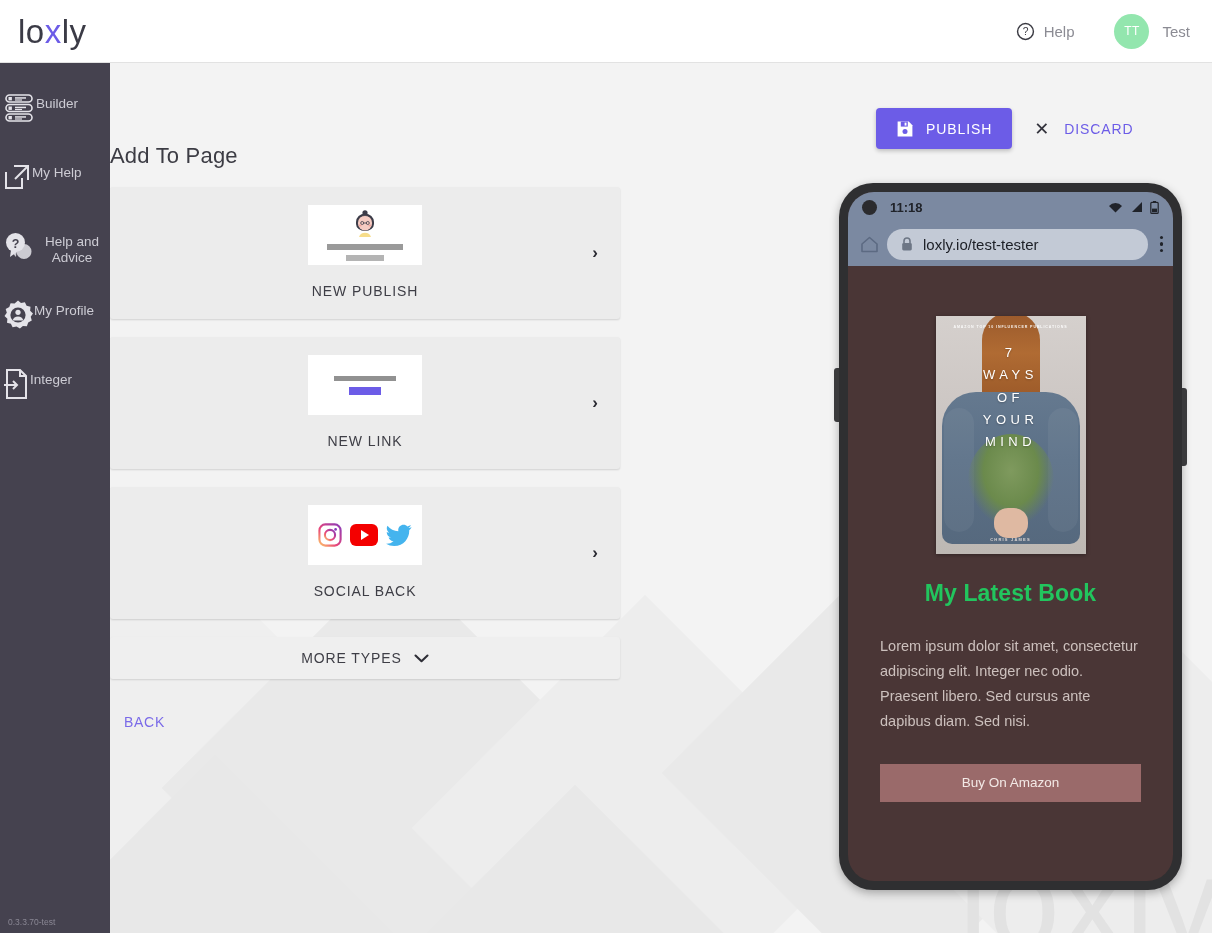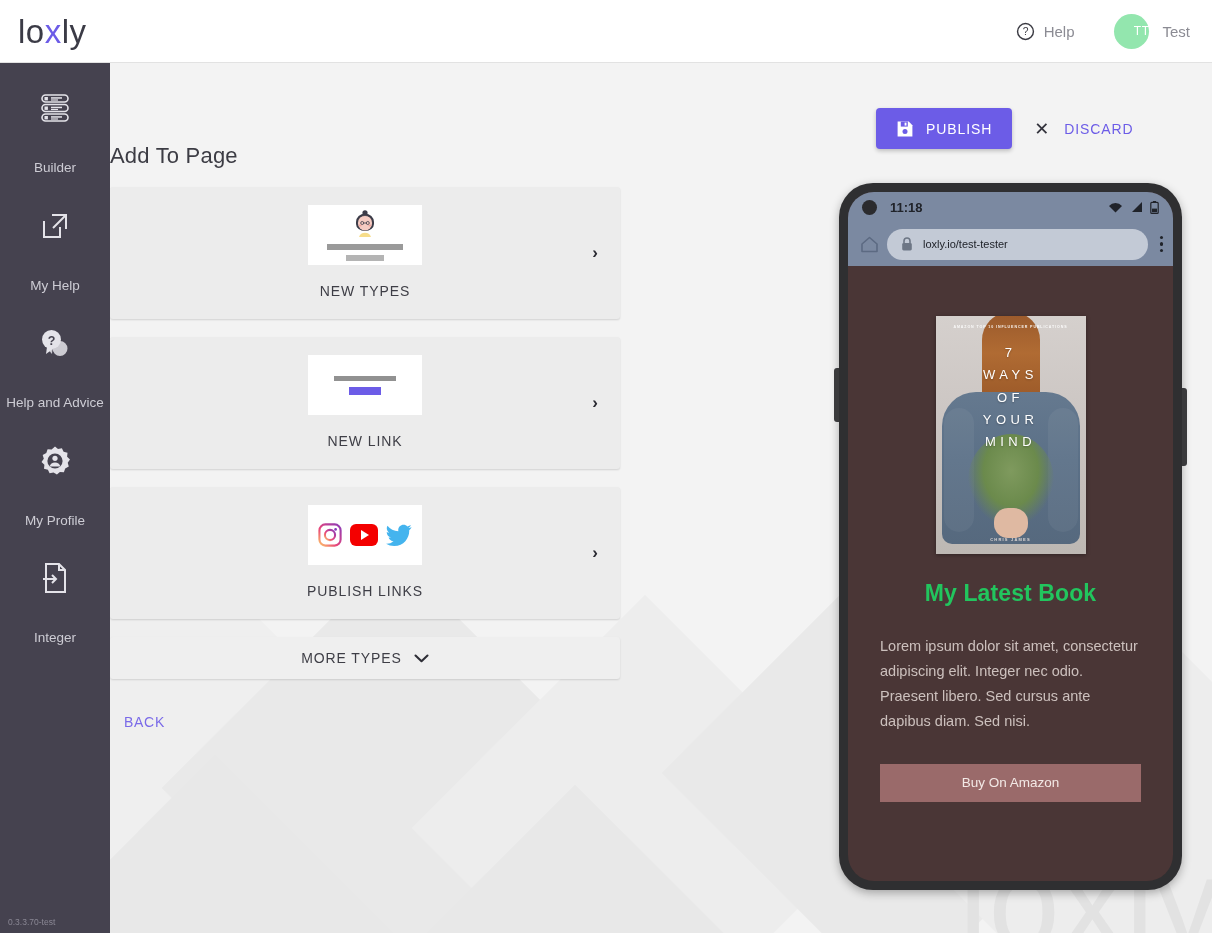--- a/index.html
+++ b/index.html
@@ -28,34 +28,34 @@
   .logo .x-ac { color: #6c5ce7; }
   .topbar-right {
     margin-left: auto; display: flex; align-items: center; gap: 0; margin-right: 22px;
   }
   .help-block { display: flex; align-items: center; gap: 9px; cursor: pointer; }
   .help-icon { width: 19px; height: 19px; display: block; }
   .help-label { font-size: 15px; color: #8b8b93; }
   .avatar {
     width: 35px; height: 35px; border-radius: 50%;
     background: #93e6ae; color: #ffffff;
-    display: flex; align-items: center; justify-content: flex-end;
+    display: flex; align-items: center; justify-content: center;
     font-size: 12px; letter-spacing: .5px; margin-left: 40px;
   }
   .user-name { font-size: 15px; color: #8b8b93; margin-left: 13px; }
 
   
   .sidebar {
     position: absolute; left: 0; top: 63px; width: 110px; height: 870px;
     background: #45424f; z-index: 15;
     padding-top: 24px;
   }
   .nav-item {
-    display: flex; flex-direction: column; align-items: center;
-    margin-bottom: 27px; cursor: pointer; padding: 2px 2px; gap: 26px;
+    display: flex; flex-direction: row; align-items: flex-start;
+    margin-bottom: 27px; cursor: pointer; padding: 2px 2px;
   }
   .nav-icon { height: 38px; display: flex; align-items: center; justify-content: center; }
   .nav-label {
     margin-top: 7px; color: #cdccd4; font-size: 13.5px; text-align: center;
     line-height: 1.15;
   }
   .version {
     position: absolute; left: 8px; bottom: 6px;
     color: #8a8794; font-size: 8.5px;
   }
@@ -166,21 +166,21 @@
   .clock { margin-left: 13px; font-size: 13px; color: #20232a; font-weight: bold; }
   .status-icons { margin-left: auto; display: flex; align-items: center; gap: 7px; }
   .url-bar-row {
     height: 44px; background: #7b89a1; display: flex; align-items: center;
     padding: 0 10px 0 12px; gap: 8px;
   }
   .url-pill {
     flex: 1; height: 31px; background: #c3cad6; border-radius: 16px;
     display: flex; align-items: center; padding: 0 14px; gap: 10px;
   }
-  .url-text { font-size: 11px; color: #1c1f26; }
+  .url-text { font-size: 15px; color: #1c1f26; }
   .kebab { display: flex; flex-direction: column; gap: 3px; margin-left: 4px; cursor: pointer; }
   .kebab i { width: 3.5px; height: 3.5px; border-radius: 50%; background: #20232a; display: block; }
 
   .page-body { padding: 50px 32px 0 32px; }
   .book-cover {
     width: 150px; height: 238px; margin: 0 auto;
     background: #c9c4c0; position: relative; overflow: hidden;
     box-shadow: 0 1px 4px rgba(0,0,0,.35);
   }
   .cover-photo { position: absolute; inset: 0; }
@@ -370,21 +370,21 @@
           <circle cx="10.2" cy="13" r="1.5" fill="none" stroke="#3c3c48" stroke-width=".8"></circle>
           <circle cx="15.8" cy="13" r="1.5" fill="none" stroke="#3c3c48" stroke-width=".8"></circle>
           <path d="M11.7 13 h2.6" stroke="#3c3c48" stroke-width=".8"></path>
           <ellipse cx="8.2" cy="15.4" rx="1.5" ry="1" fill="#f0a8a0"></ellipse>
           <ellipse cx="17.8" cy="15.4" rx="1.5" ry="1" fill="#f0a8a0"></ellipse>
           <path d="M7 27 a6.4 6.4 0 0 1 12 0 z" fill="#f7dd8a"></path>
         </svg>
         <div class="hdr-bar1"></div>
         <div class="hdr-bar2"></div>
       </div>
-      <div class="card-label">NEW TYPES</div>
+      <div class="card-label">NEW PUBLISH</div>
       <div class="card-chev">›</div>
     </div>
 
     
     <div class="card">
       <div class="thumb">
         <div class="link-bar1"></div>
         <div class="link-bar2"></div>
       </div>
       <div class="card-label">NEW LINK</div>
@@ -409,21 +409,21 @@
           </svg>
           <svg width="28" height="22" viewBox="0 0 28 22">
             <rect x="0" y="0" width="28" height="22" rx="6" fill="#f40000"></rect>
             <path d="M11 6 L19 11 L11 16 Z" fill="#ffffff"></path>
           </svg>
           <svg width="26" height="23" viewBox="0 0 26 23">
             <path d="M25.5 3.2 c-.95.42-1.97.7-3.04.83 1.1-.66 1.93-1.7 2.33-2.94-1.03.61-2.17 1.05-3.38 1.29C20.44 1.34 19.06.7 17.53.7c-2.93 0-5.3 2.38-5.3 5.3 0 .42.05.82.14 1.21C8 7 4.1 4.9 1.49 1.7a5.3 5.3 0 0 0-.72 2.67c0 1.84.94 3.46 2.36 4.41a5.26 5.26 0 0 1-2.4-.66v.07c0 2.57 1.82 4.71 4.25 5.2a5.3 5.3 0 0 1-2.39.09c.67 2.1 2.63 3.63 4.95 3.67A10.64 10.64 0 0 1 0 19.63a15 15 0 0 0 8.13 2.38c9.76 0 15.1-8.08 15.1-15.09l-.02-.69a10.8 10.8 0 0 0 2.29-2.74z" fill="#44b4ee"></path>
           </svg>
         </div>
       </div>
-      <div class="card-label">PUBLISH LINKS</div>
+      <div class="card-label">SOCIAL BACK</div>
       <div class="card-chev">›</div>
     </div>
 
     
     <div class="more-types">
       <span>MORE TYPES</span>
       <svg width="15" height="9" viewBox="0 0 15 9">
         <path d="M1.5 1.5 L7.5 7.2 L13.5 1.5" fill="none" stroke="#2e2e36" stroke-width="2.1" stroke-linecap="round" stroke-linejoin="round"></path>
       </svg>
     </div>

